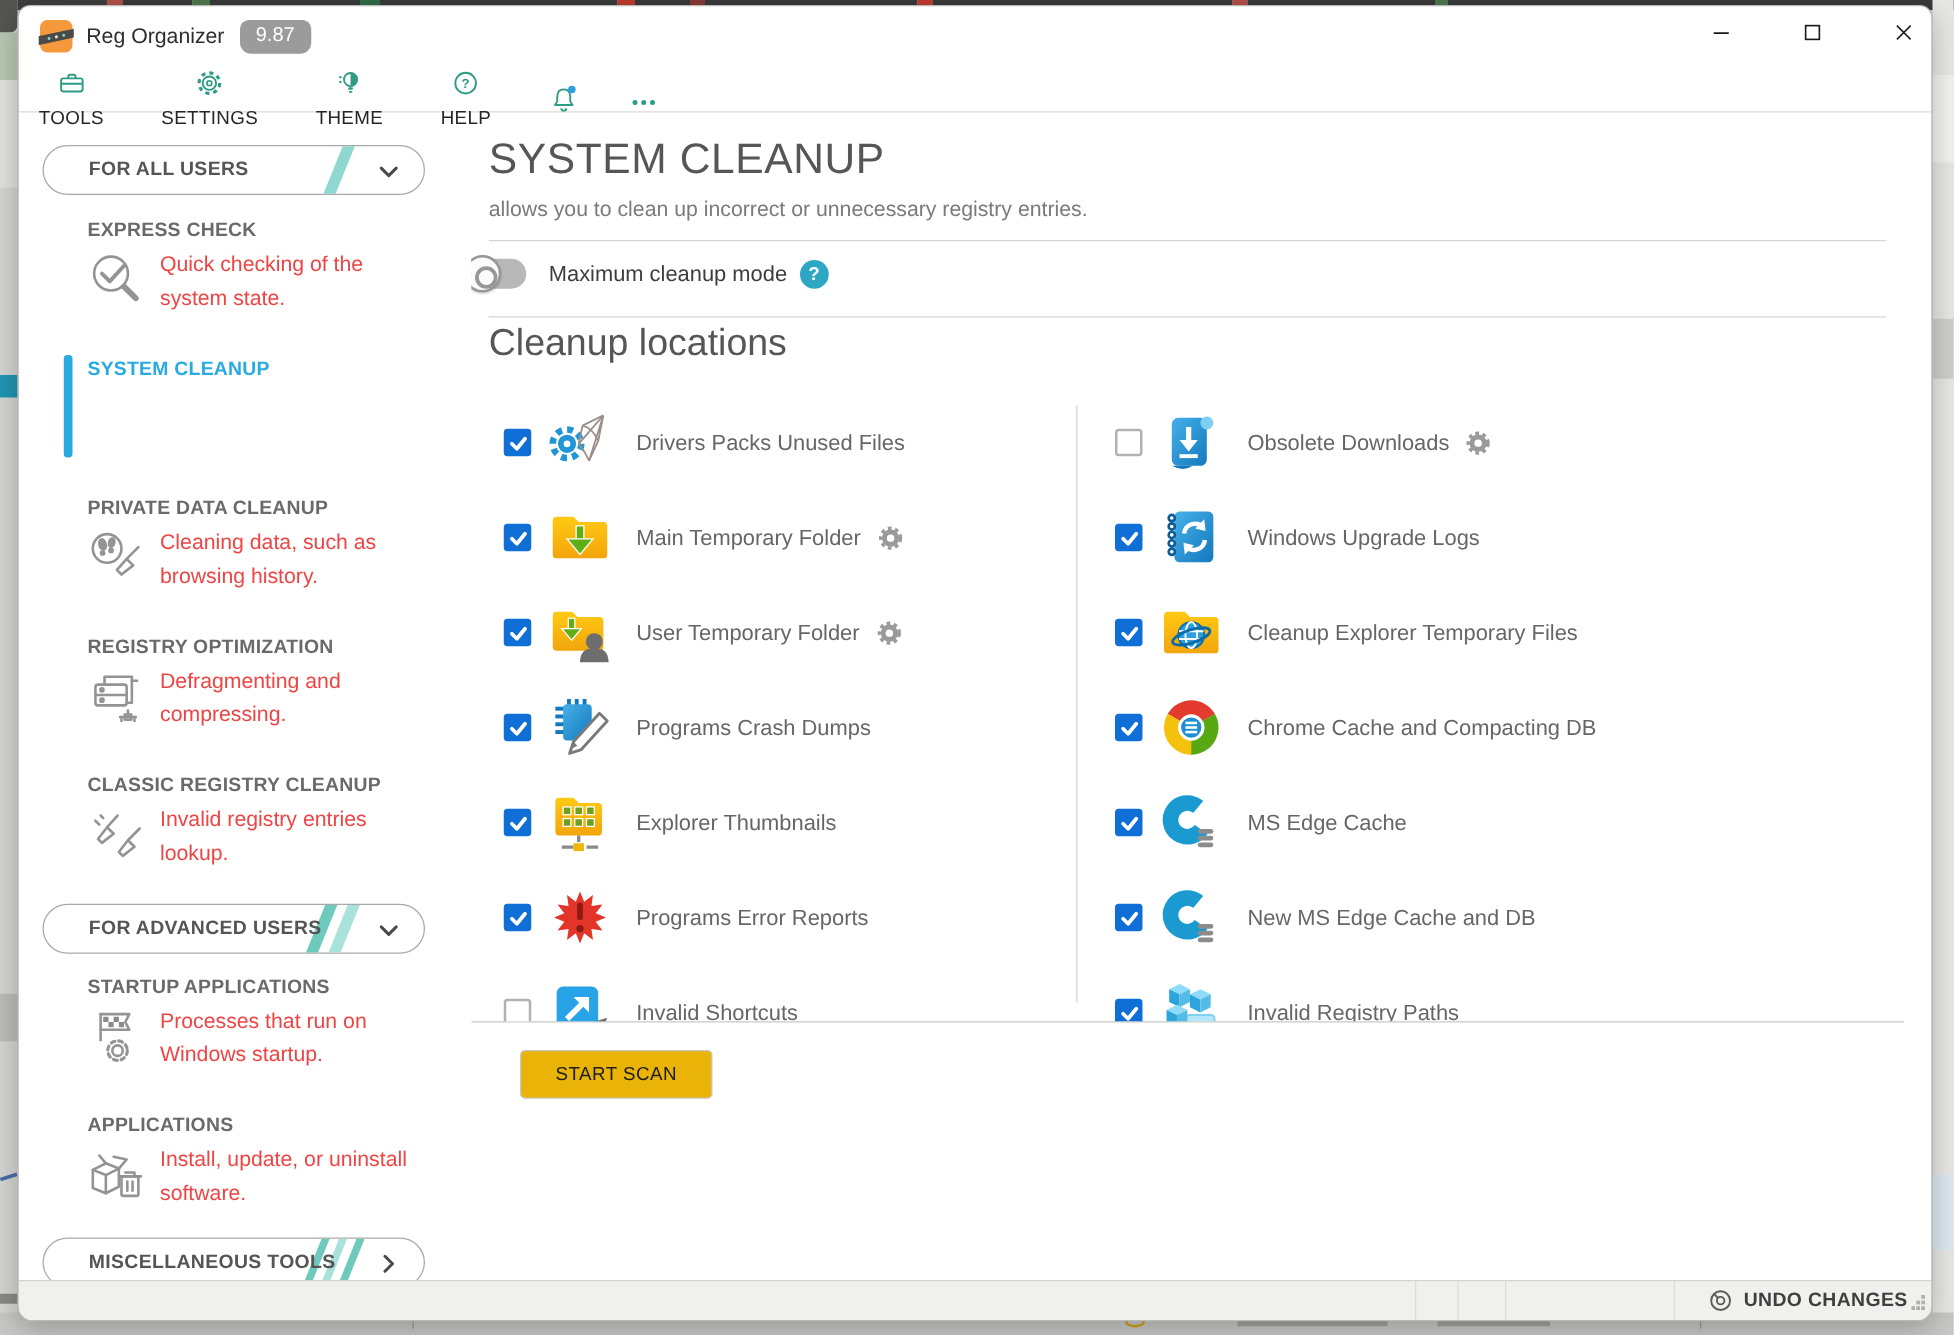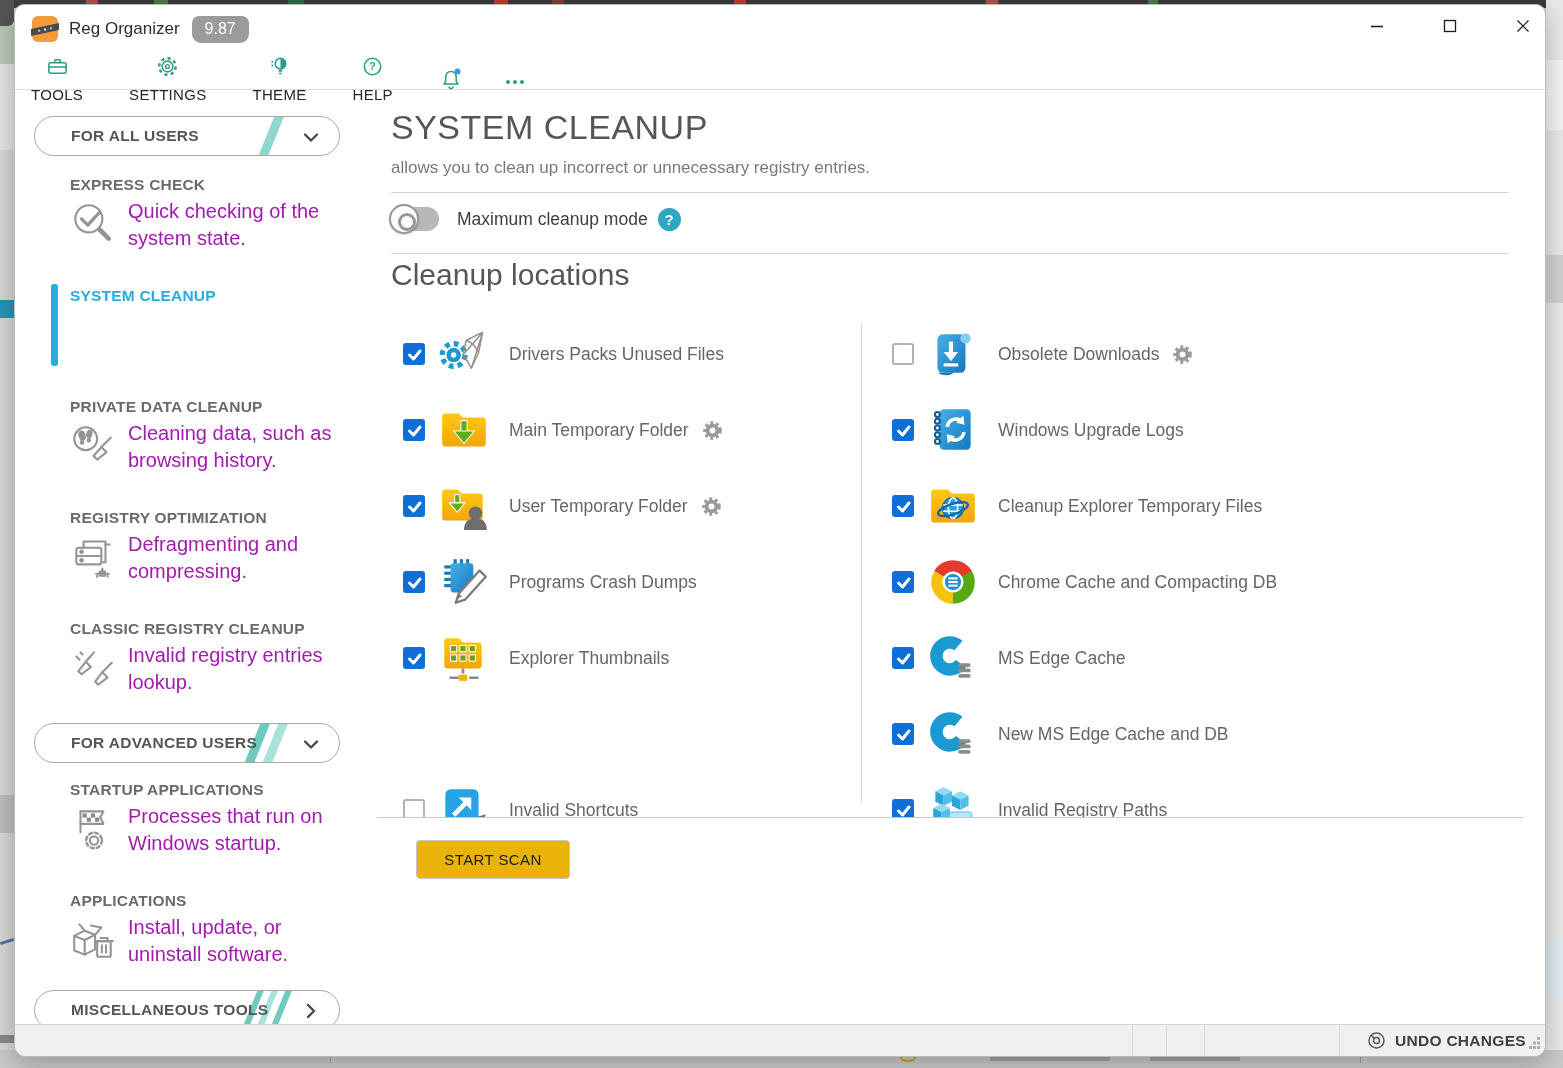--- a/index.html
+++ b/index.html
@@ -46,27 +46,27 @@
   .pill .chev { position:absolute; right:16px; top:8px; z-index:2; }
   .stripe { position:absolute; top:-12px; height:66px; width:9px; transform:rotate(22deg); }
 
   
   .side-item { position:absolute; left:0; width:362px; cursor:default; }
   .si-title { margin-left:55px; font-size:15.5px; font-weight:bold; color:#6a6a6a; letter-spacing:.2px; }
   .side-item.active .si-title { color:#29abe2; }
   .active-bar { position:absolute; left:36px; top:-3px; width:7px; height:82px; background:#29abe2; border-radius:3px; }
   .si-row { display:flex; margin-top:4px; }
   .si-icon { width:52px; margin-left:52px; flex:0 0 52px; display:flex; justify-content:center; }
-  .si-desc { margin-left:9px; width:210px; font-size:20px; color:#a21caf; line-height:27px; }
+  .si-desc { margin-left:9px; width:210px; font-size:17px; color:#ef4444; line-height:27px; }
 
   
   .h1 { position:absolute; left:14px; top:18px; font-size:34px; font-weight:300; color:#565656; letter-spacing:.5px; }
   .subtitle { position:absolute; left:14px; top:68px; font-size:17px; color:#7a7a7a; }
   .hr { position:absolute; left:14px; width:1118px; border-top:1px solid #d6d6d4; }
-  .toggle-row { position:absolute; left:18px; top:117px; display:flex; align-items:center; }
+  .toggle-row { position:absolute; left:0; top:117px; display:flex; align-items:center; }
   .toggle { position:relative; width:44px; height:24px; background:#b8b8b8; border-radius:12px; margin-right:18px; cursor:default; }
   .knob { position:absolute; left:-6px; top:-3px; width:30px; height:30px; border-radius:50%;
     background:#fcfcfc; border:2px solid #979797; box-shadow:0 1px 2px rgba(0,0,0,.2); }
   .knob::after { content:""; position:absolute; left:7px; top:7px; width:12px; height:12px;
     border-radius:50%; border:3px solid #979797; }
   .toggle-label { font-size:17.5px; color:#3d3d3d; }
   .help-badge { margin-left:10px; width:23px; height:23px; border-radius:50%; background:#2ea7c4;
     color:#fff; font-size:15px; font-weight:bold; display:flex; align-items:center; justify-content:center; cursor:default; }
   .h2 { position:absolute; left:14px; top:168px; font-size:30px; font-weight:300; color:#565656; }
   .checklist { position:absolute; left:0; top:226px; width:1146px; height:502px; overflow:hidden; border-bottom:1px solid #c9c9c7; }
@@ -520,20 +520,35 @@
                     <rect x="22" y="23" width="6" height="6"></rect>
                     <rect x="31" y="23" width="6" height="6"></rect>
                   </g>
                 <path d="M25 36 v5 M12 45 h9 M31 45 h9" stroke="#8a8a8a" stroke-width="2.6"></path>
                 <rect x="21" y="42" width="8" height="6" fill="#f0b40a"></rect>
                 </svg>
               </span>
             <span class="cl-label">Explorer Thumbnails</span>
           </div>
 
+          <div class="cl-row left" style="top:380px">
+            <span class="checkbox checked">
+              <svg viewBox="0 0 17 17" width="17" height="17">
+                  <path d="M3.5 9 l4 4 6.5-8" fill="none" stroke="#fff" stroke-width="3" stroke-linecap="round" stroke-linejoin="round"></path>
+                </svg>
+              </span>
+            <span class="cl-icon">
+              <svg viewBox="0 0 52 52" width="54" height="54">
+                <polygon fill="#e23429" points="46,26 38.1,29.2 43.3,36 34.8,34.8 36,43.3 29.2,38.1 26,46 22.8,38.1 16,43.3 17.2,34.8 8.7,36 13.9,29.2 6,26 13.9,22.8 8.7,16 17.2,17.2 16,8.7 22.8,13.9 26,6 29.2,13.9 36,8.7 34.8,17.2 43.3,16 38.1,22.8"></polygon>
+                <rect x="23.8" y="14.5" width="4.4" height="13.5" rx="2.2" fill="#8f1a12"></rect>
+                <circle cx="26" cy="34.5" r="2.8" fill="#8f1a12"></circle>
+                </svg>
+              </span>
+            <span class="cl-label">Programs Error Reports</span>
+          </div>
 
           <div class="cl-row left" style="top:456px">
             <span class="checkbox">
               <svg viewBox="0 0 17 17" width="17" height="17">
                   <path d="M3.5 9 l4 4 6.5-8" fill="none" stroke="#fff" stroke-width="3" stroke-linecap="round" stroke-linejoin="round"></path>
                 </svg>
               </span>
             <span class="cl-icon">
               <svg viewBox="0 0 52 52" width="54" height="54">
                 <rect x="8" y="6" width="32" height="32" rx="5" fill="#29a3e8"></rect>

